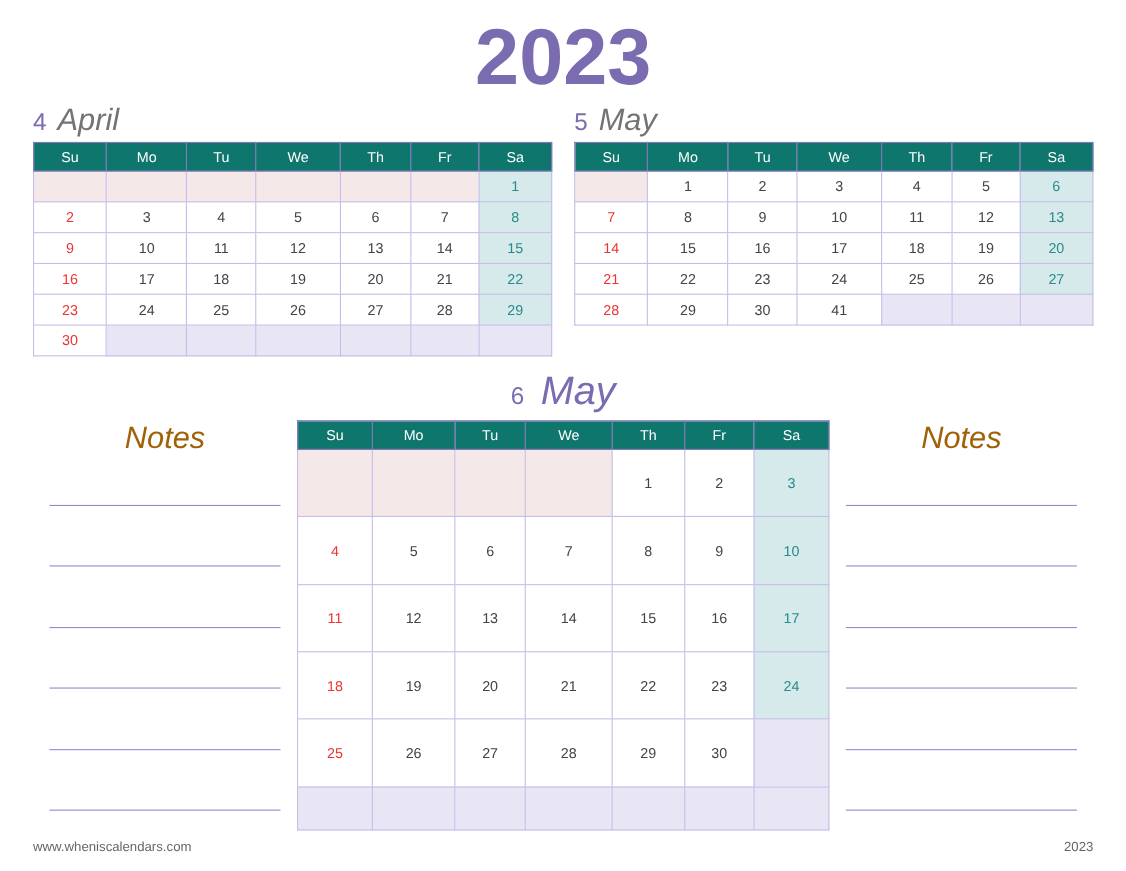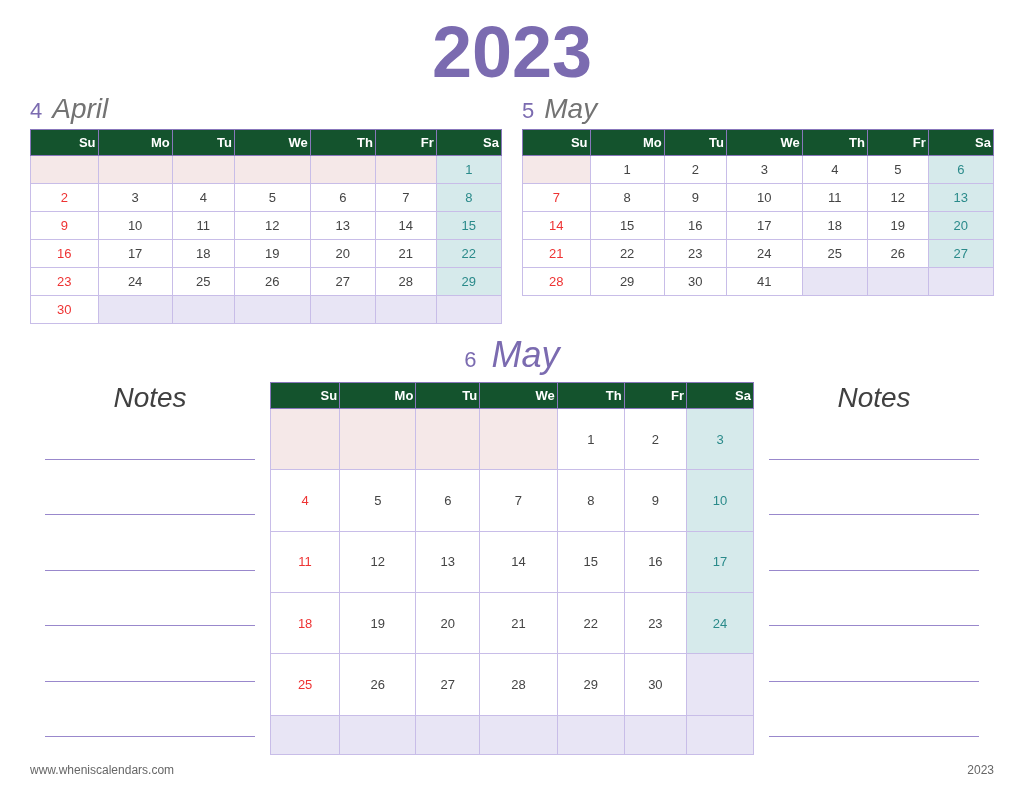--- a/index.html
+++ b/index.html
@@ -60,26 +60,26 @@
       font-style: italic;
     }
 
     
     .cal-table {
       width: 100%;
       border-collapse: collapse;
     }
 
     .cal-table th {
-      background: #14532d;
+      background: #0f766e;
       color: #fff;
       font-size: 13px;
-      font-weight: bold;
+      font-weight: normal;
       padding: 5px 2px;
-      text-align: right;
+      text-align: center;
       border: 1px solid #8877bb;
     }
 
     .cal-table td {
       border: 1px solid #c8bde8;
       text-align: center;
       font-size: 13px;
       padding: 4px 2px;
       color: #444;
       background: #fff;
@@ -119,21 +119,21 @@
 
     .notes-section {
       width: 240px;
       padding: 0 15px;
       display: flex;
       flex-direction: column;
     }
 
     .notes-label {
       font-size: 28px;
-      color: #404040;
+      color: #a16207;
       font-style: italic;
       margin-bottom: 8px;
       text-align: center;
     }
 
     .notes-lines {
       flex: 1;
       display: flex;
       flex-direction: column;
       justify-content: space-around;

